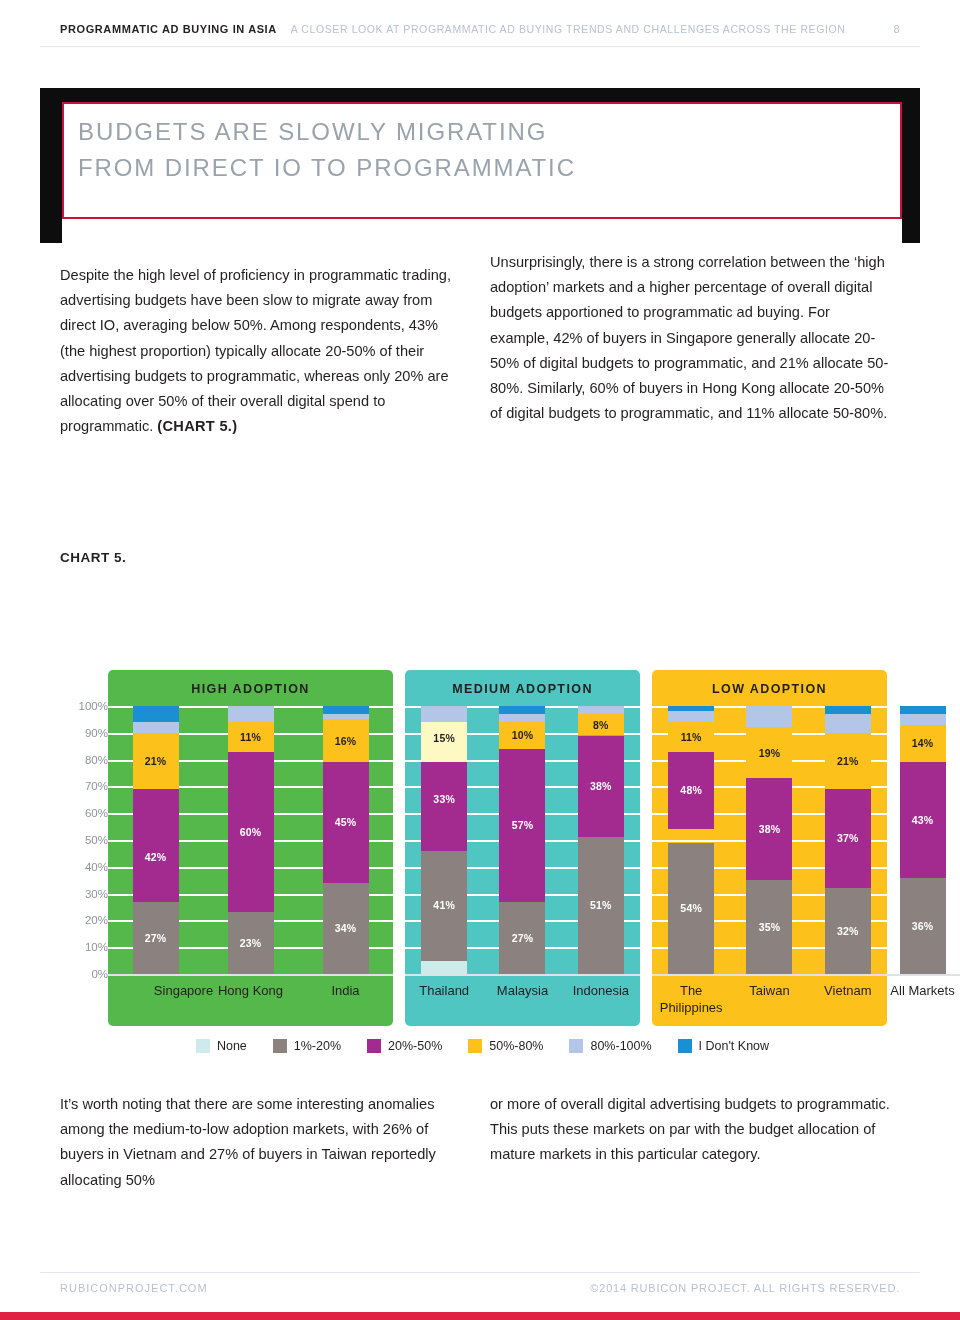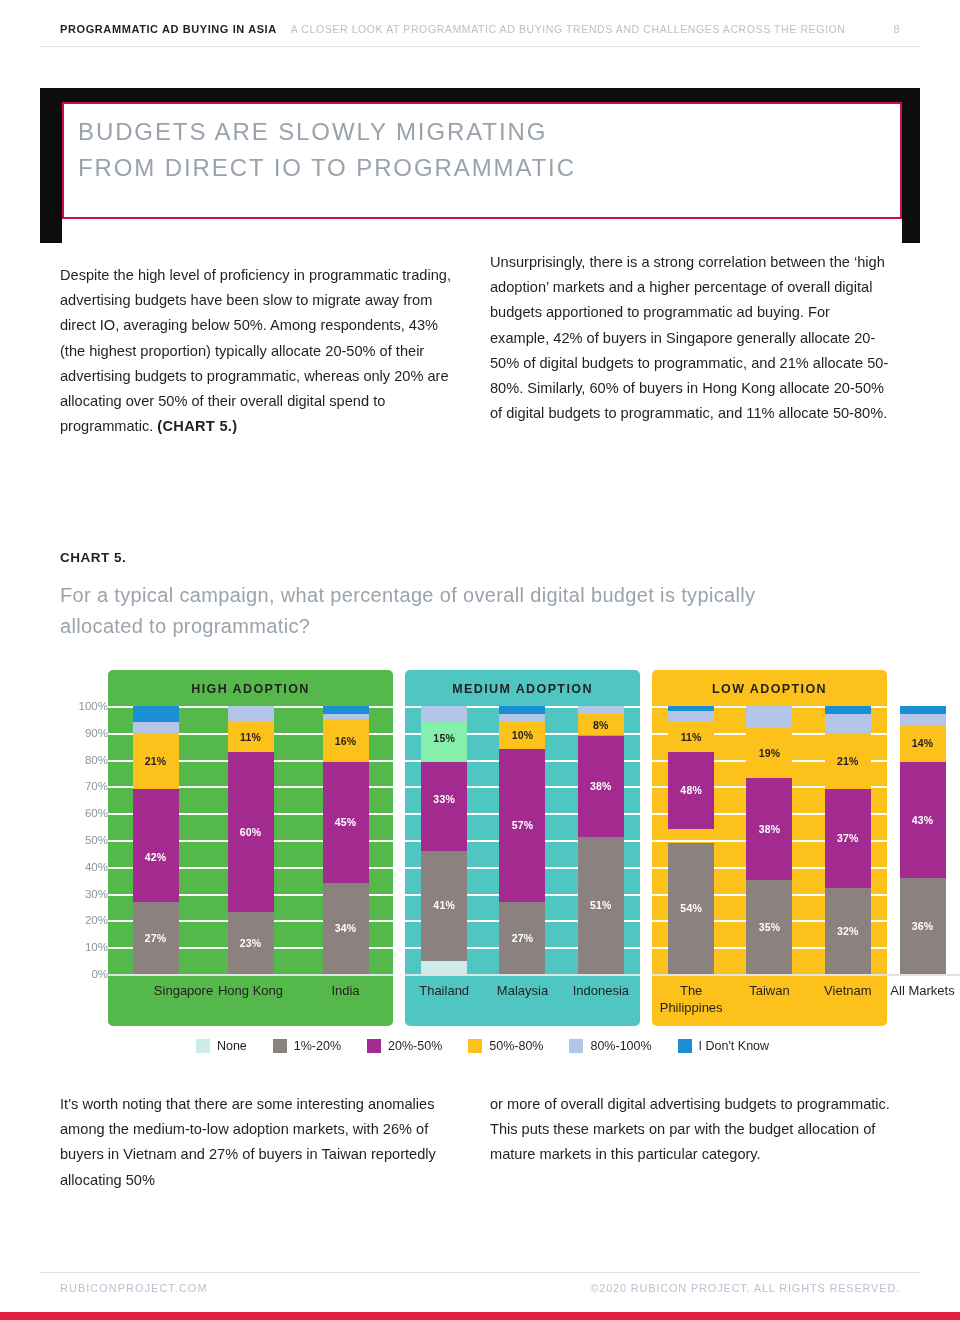--- a/index.html
+++ b/index.html
@@ -104,21 +104,20 @@
       <div>FROM DIRECT IO TO PROGRAMMATIC</div>
     </div>
   </div>
 
   <div class="col col-l1">
     <span>Despite the high level of proficiency in programmatic trading, advertising budgets have been slow to migrate away from direct IO, averaging below 50%. Among respondents, 43% (the highest proportion) typically allocate 20-50% of their advertising budgets to programmatic, whereas only 20% are allocating over 50% of their overall digital spend to programmatic. </span><b>(CHART 5.)</b>
   </div>
   <div class="col col-r1">Unsurprisingly, there is a strong correlation between the ‘high adoption’ markets and a higher percentage of overall digital budgets apportioned to programmatic ad buying. For example, 42% of buyers in Singapore generally allocate 20-50% of digital budgets to programmatic, and 21% allocate 50-80%. Similarly, 60% of buyers in Hong Kong allocate 20-50% of digital budgets to programmatic, and 11% allocate 50-80%.</div>
 
   <div class="chart-label">CHART 5.</div>
-  <div class="chart-q">For a typical campaign, what percentage of overall digital budget is typically allocated to programmatic?</div>
 
   <div class="chart" id="chart">
     <div class="yaxis" id="yaxis">
         <div class="ytick" style="top: 268px;">0%</div>
         <div class="ytick" style="top: 241.2px;">10%</div>
         <div class="ytick" style="top: 214.4px;">20%</div>
         <div class="ytick" style="top: 187.6px;">30%</div>
         <div class="ytick" style="top: 160.8px;">40%</div>
         <div class="ytick" style="top: 134px;">50%</div>
         <div class="ytick" style="top: 107.2px;">60%</div>
@@ -210,21 +209,21 @@
           <div class="grid-line" style="top: 0px;"></div>
           <div class="bargroup" style="left: 0px; width: 78.3333px;">
             <div class="bar" style="height: 268px;">
               <div class="seg" style="bottom: 0px; height: 13.4px; background: rgb(207, 234, 234);"></div>
               <div class="seg" style="bottom: 13.4px; height: 109.88px; background: rgb(139, 129, 126);">
                 <span style="color: rgb(255, 255, 255);">41%</span>
               </div>
               <div class="seg" style="bottom: 123.28px; height: 102px; background: rgb(163, 42, 143);">
                 <span style="color: rgb(255, 255, 255);">33%</span>
               </div>
-              <div class="seg" style="bottom: 211.72px; height: 49px; background: #86efac;">
+              <div class="seg" style="bottom: 211.72px; height: 49px; background: #fef9c3;">
                 <span style="color: rgb(35, 31, 32);">15%</span>
               </div>
               <div class="seg" style="bottom: 251.92px; height: 16.08px; background: rgb(179, 198, 231);"></div>
             </div>
           </div>
           <div class="bargroup" style="left: 78.3333px; width: 78.3333px;">
             <div class="bar" style="height: 268px;">
               <div class="seg" style="bottom: 0px; height: 72.36px; background: rgb(139, 129, 126);">
                 <span style="color: rgb(255, 255, 255);">27%</span>
               </div>
@@ -383,17 +382,17 @@
         <div class="lg-tx">I Don't Know</div>
       </div>
     </div>
 
   <div class="col col-l2">It’s worth noting that there are some interesting anomalies among the medium-to-low adoption markets, with 26% of buyers in Vietnam and 27% of buyers in Taiwan reportedly allocating 50%</div>
   <div class="col col-r2">or more of overall digital advertising budgets to programmatic. This puts these markets on par with the budget allocation of mature markets in this particular category.</div>
 
   <div class="ft-rule"></div>
   <div class="ft">
     <div class="ft-l">RUBICONPROJECT.COM</div>
-    <div class="ft-r">©2020 RUBICON PROJECT. ALL RIGHTS RESERVED.</div>
+    <div class="ft-r">©2014 RUBICON PROJECT. ALL RIGHTS RESERVED.</div>
   </div>
   <div class="ft-bar"></div>
 
 </div>
 
 </body></html>

